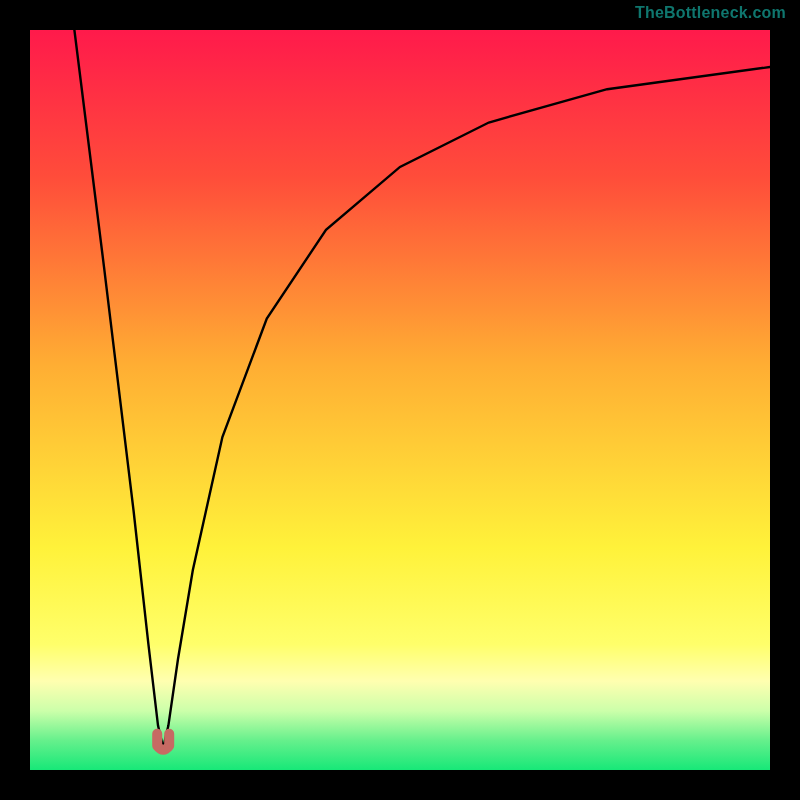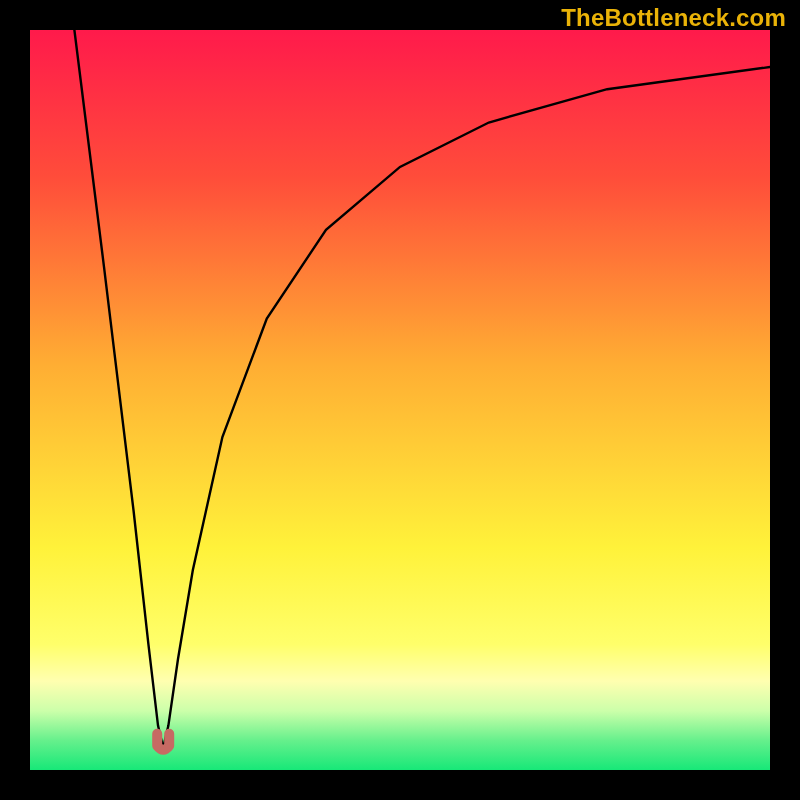--- a/index.html
+++ b/index.html
@@ -16,23 +16,23 @@
     top: 0;
     width: 800px;
     height: 800px;
     background: #000;
   }
   .watermark {
     position: absolute;
     top: 4px;
     right: 14px;
     font-family: Arial, Helvetica, sans-serif;
-    font-size: 24px;
+    font-size: 16px;
     font-weight: 600;
-    color: #eab308;
+    color: #0f766e;
     letter-spacing: 0.2px;
   }
   svg.plot {
     position: absolute;
     left: 30px;
     top: 30px;
     width: 740px;
     height: 740px;
     display: block;
   }

